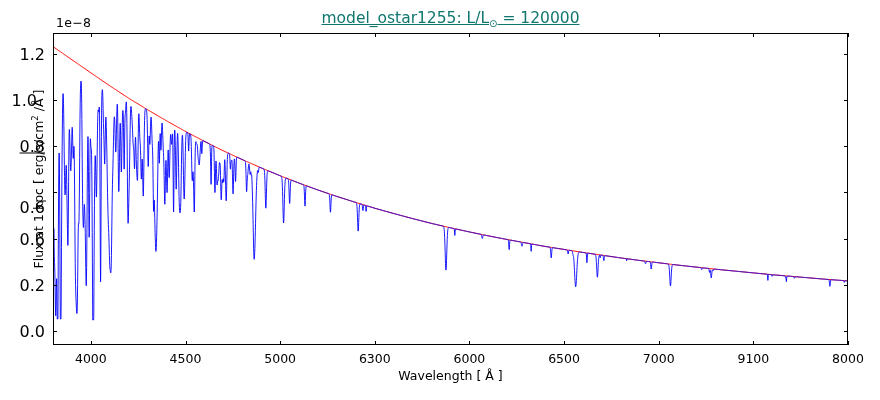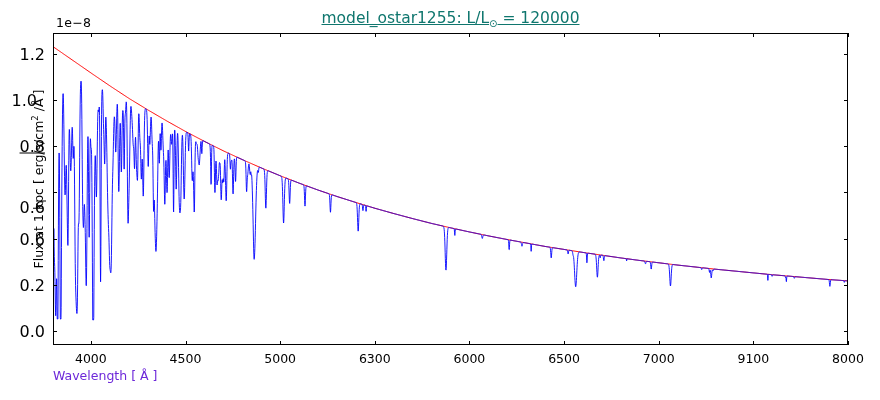--- a/index.html
+++ b/index.html
@@ -11,22 +11,22 @@
         border:1.1px solid #000;box-sizing:border-box;background:#fff;}
   #plotsvg{position:absolute;left:0;top:0;width:100%;height:100%;display:block;}
 
   #title{position:absolute;left:53px;top:9px;width:795px;text-align:center;
          font-size:15.5px;color:#0f766e;white-space:nowrap;text-decoration:underline;}
   #title .sub{font-size:10px;vertical-align:sub;}
 
   #offset-text{position:absolute;left:56px;top:15px;font-size:12.5px;color:#000;
                letter-spacing:.3px;}
 
-  #xlabel{position:absolute;left:53px;top:368px;width:795px;
-          font-size:12.5px;color:#6d28d9;}
+  #xlabel{position:absolute;left:53px;top:368px;width:795px;text-align:center;
+          font-size:12.5px;color:#000000;}
 
   #ylabel{position:absolute;left:-112px;top:171px;width:300px;text-align:center;
           font-size:12.5px;color:#000;transform:rotate(-90deg);
           transform-origin:center center;white-space:nowrap;}
   #ylabel sup{font-size:8.5px;vertical-align:super;}
 
   .xtick-label{position:absolute;font-size:12.5px;color:#000000;
                transform:translateX(-50%);white-space:nowrap;text-align:right;}
   .ytick-label{position:absolute;font-size:16px;color:#000;
                transform:translateY(-50%);text-align:right;white-space:nowrap;}

